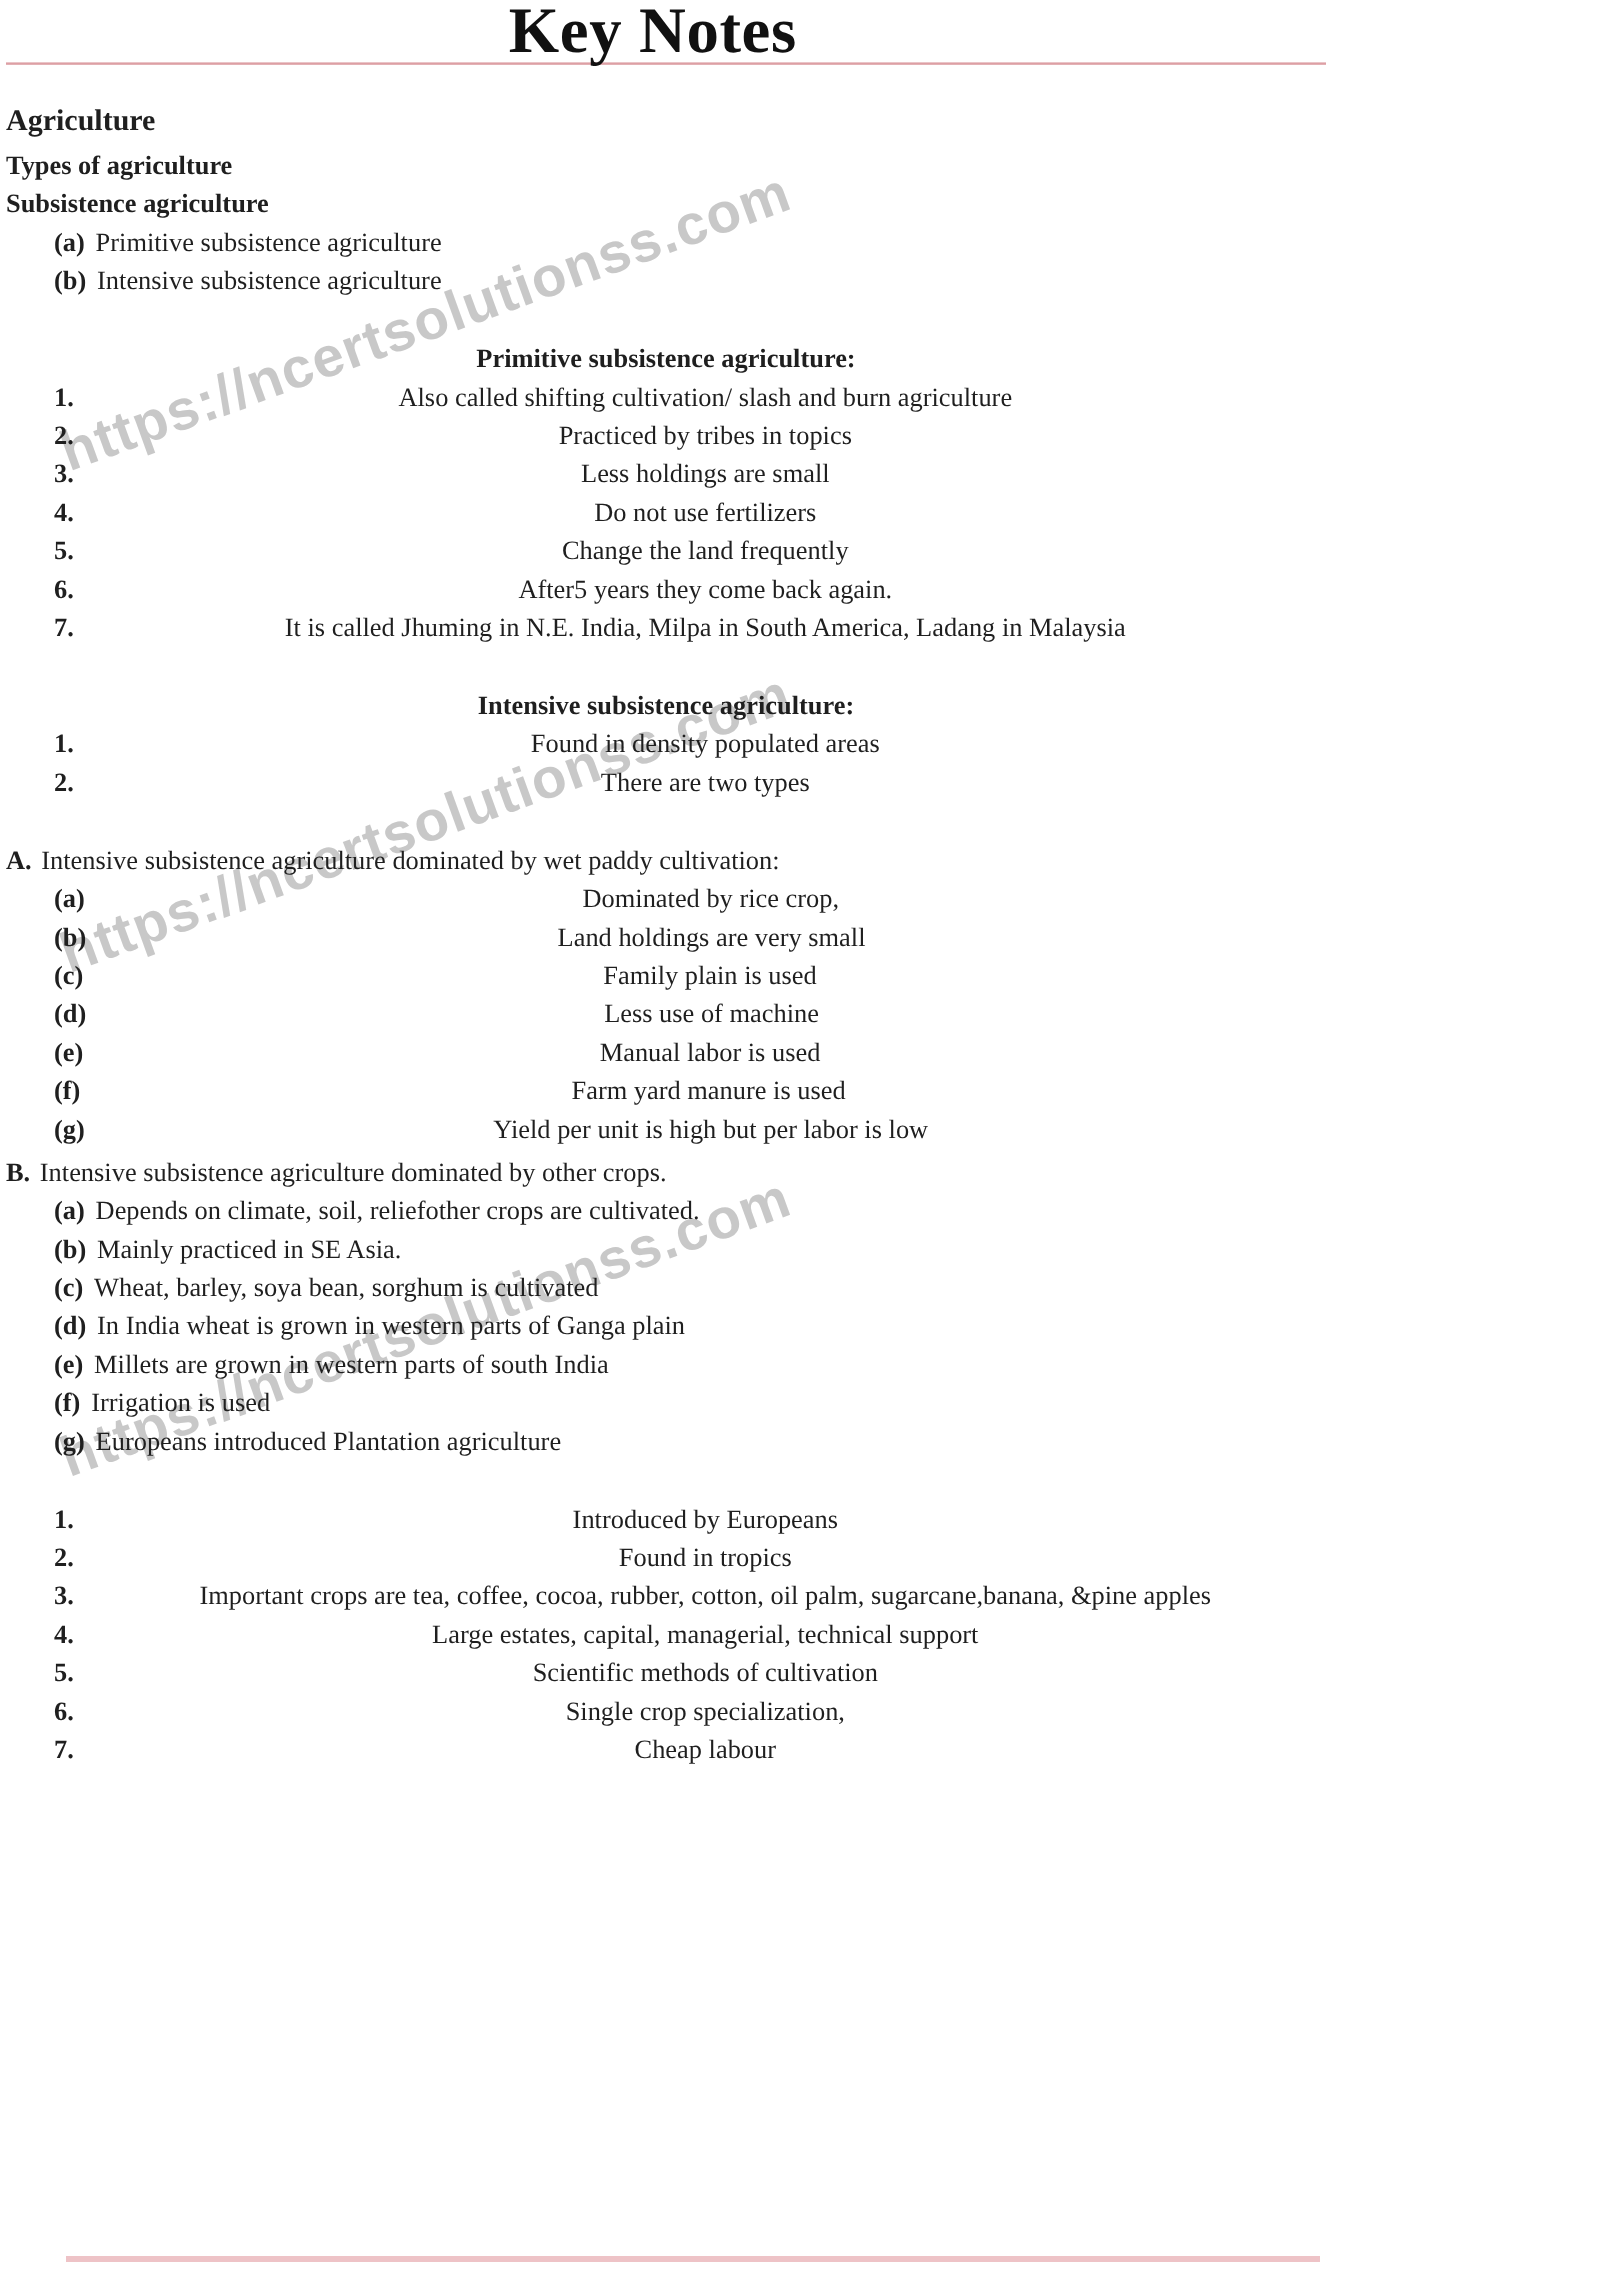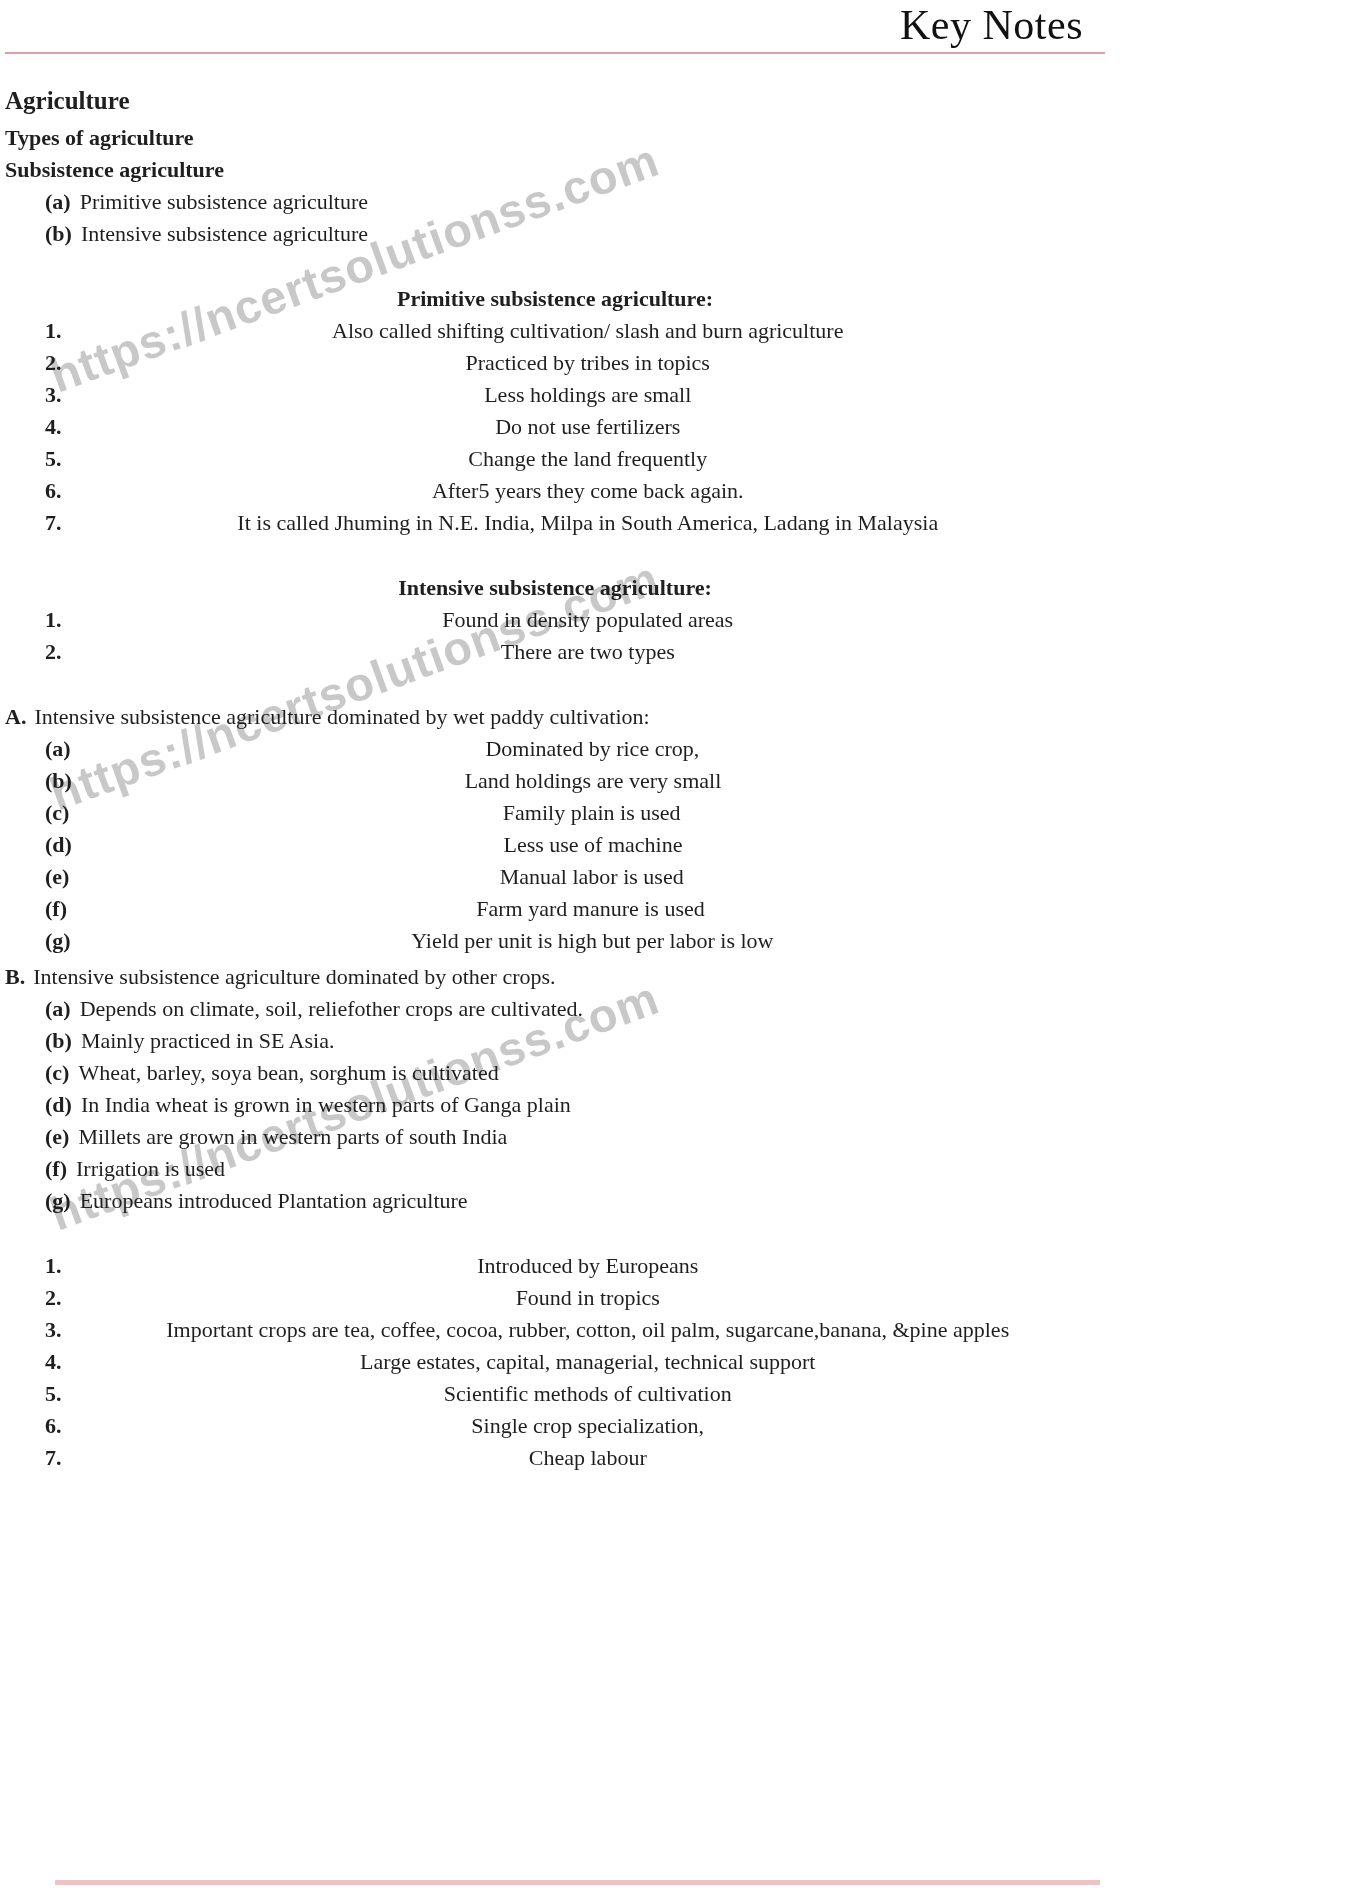--- a/index.html
+++ b/index.html
@@ -17,23 +17,23 @@
     width: 1351px;
     height: 1892px;
     padding: 2px 0 0 5px;
   }
   .content {
     position: relative;
     z-index: 1;
     width: 1100px;
   }
   .brand {
-    text-align: right;
-    font-size: 42px;
-    font-weight: normal;
+    text-align: center;
+    font-size: 54px;
+    font-weight: bold;
     line-height: 46px;
     letter-spacing: 0.5px;
     padding-right: 22px;
     color: #111111;
   }
   .rule-top {
     width: 1100px;
     height: 2px;
     background: #dd9fa4;
     margin-top: 4px;

